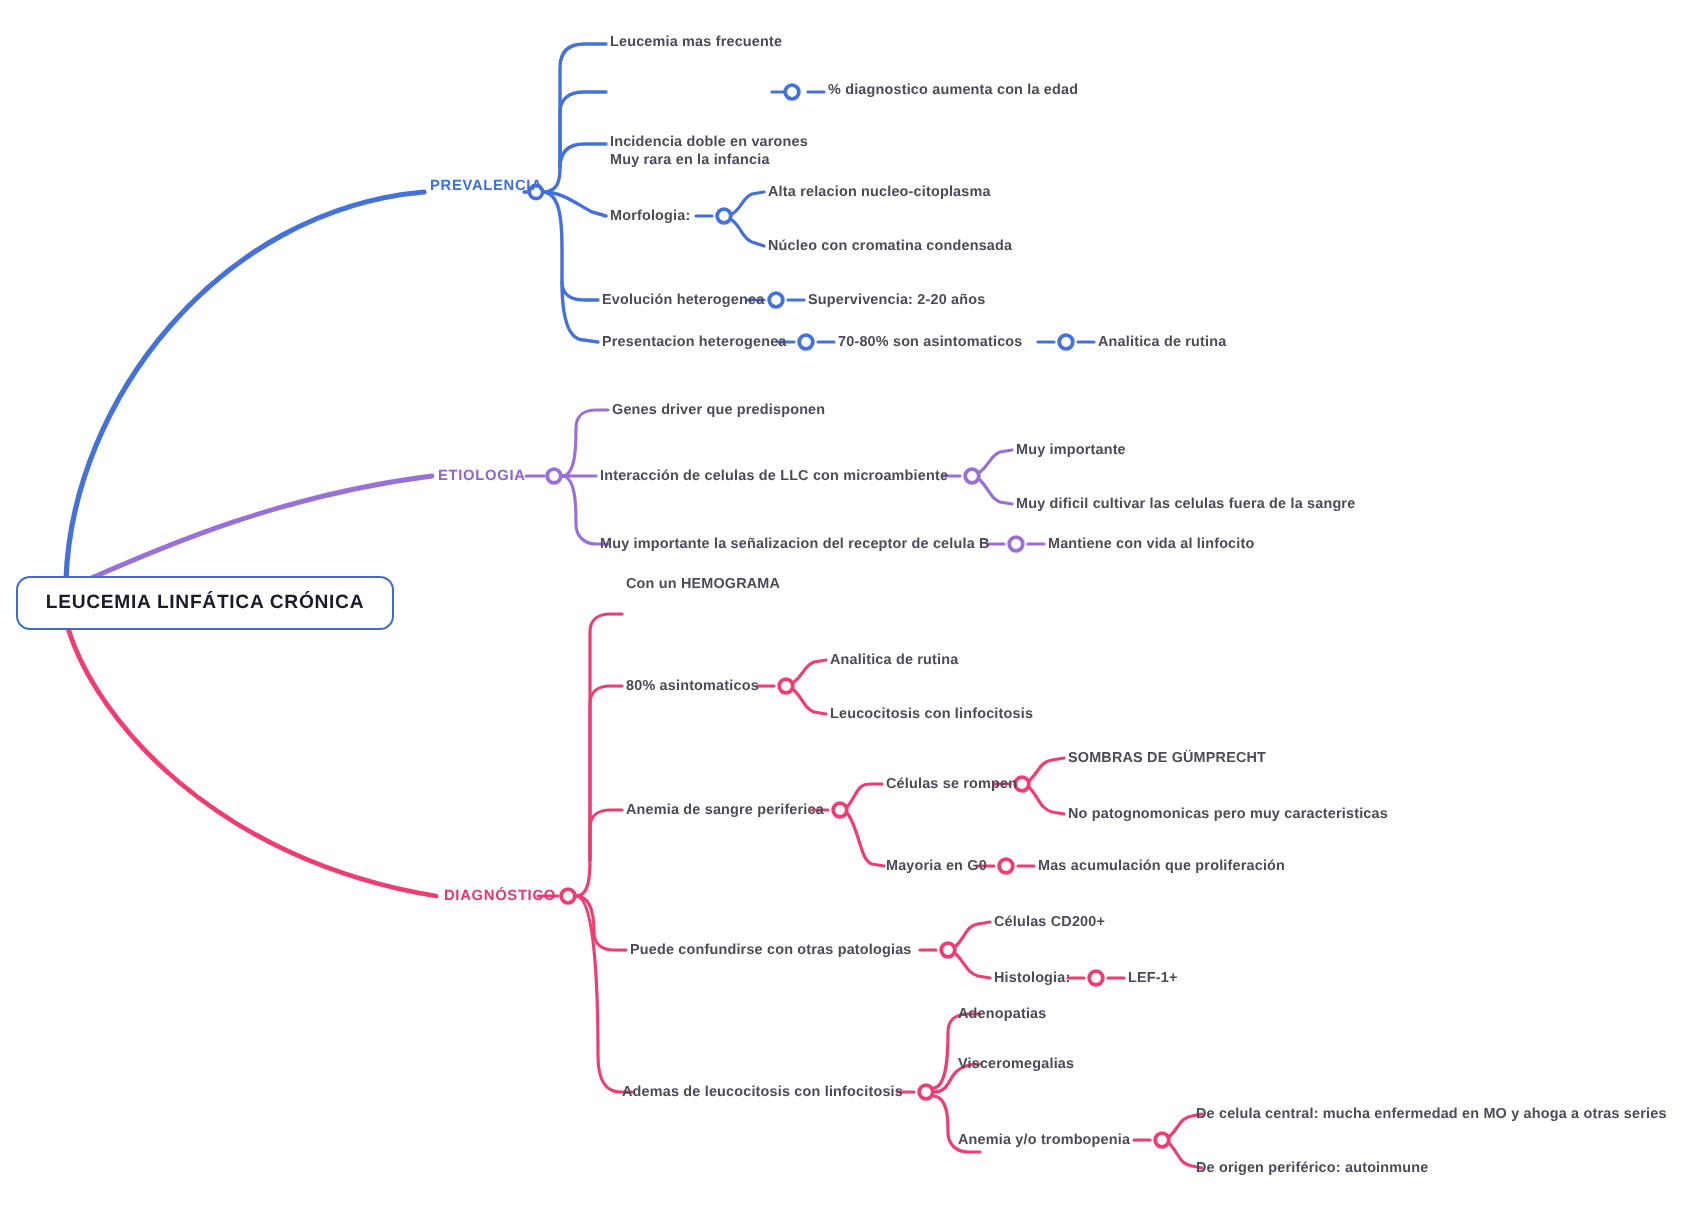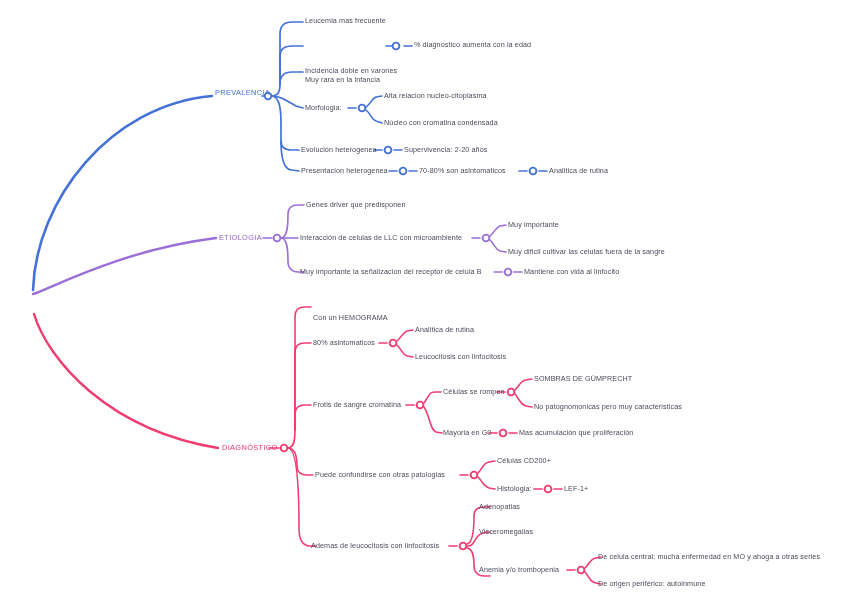--- a/index.html
+++ b/index.html
@@ -1,19 +1,19 @@
 <!DOCTYPE html>
 <html><head>
 <meta charset="utf-8">
 <style>
   html,body{margin:0;padding:0;background:#ffffff;}
   body{width:848px;height:608px;font-family:"Liberation Sans",sans-serif;overflow:hidden;}
   #stage{position:relative;width:848px;height:608px;background:#fff;}
   svg#wires{position:absolute;left:0;top:0;width:848px;height:608px;}
-  .lbl{position:absolute;font-size:7.2px;color:#4a4a5a;line-height:1.1;white-space:nowrap;letter-spacing:.1px;}
+  .lbl{position:absolute;font-size:7.2px;color:#4a4a5a;line-height:1.1;white-space:nowrap;letter-spacing:.1px;font-weight:bold;}
   .lbl.b1{color:#3f6fd8;}
   .lbl.b2{color:#8e63cf;}
   .lbl.b3{color:#e8356b;}
   .lbl.bch{font-size:7.4px;letter-spacing:.35px;}
   #root{position:absolute;left:8px;top:288px;width:187px;height:25px;border:1.6px solid #4169d6;border-radius:7px;background:#fff;
         display:flex;align-items:center;justify-content:center;}
   #root span{font-size:9.6px;color:#1b1b2b;letter-spacing:.35px;font-weight:600;white-space:nowrap;}
 </style>
 </head>
 <body>
@@ -116,20 +116,23 @@
       <path d="M 467 546 C 474 546 474 540 478 536 C 481 533 485 532 490 532 L 490 532" stroke="#ef3d72" stroke-width="1.6"></path>
       <path d="M 467 548 C 474 549 474 560 474 566 C 474 572 478 576 484 576 L 490 576" stroke="#ef3d72" stroke-width="1.6"></path>
 
       <path d="M 567 570 L 575 570" stroke="#ef3d72" stroke-width="1.6"></path>
       <circle cx="581" cy="570" r="3.4" fill="#fff" stroke="#ef3d72" stroke-width="1.9"></circle>
       <path d="M 585 568 C 590 563 590 559 596 558 L 601 557" stroke="#ef3d72" stroke-width="1.6"></path>
       <path d="M 585 572 C 590 578 590 582 596 583 L 601 584" stroke="#ef3d72" stroke-width="1.6"></path>
     </g>
   </svg>
 
+  <div id="root">
+    <span>LEUCEMIA LINFÁTICA CRÓNICA</span>
+  </div>
 
   <div class="lbl b1 bch" style="left:215px;top:89px;">PREVALENCIA</div>
   <div class="lbl" style="left:305px;top:17px;">Leucemia mas frecuente</div>
   <div class="lbl" style="left:305px;top:41px;margin-top:35px;">Muy rara en la infancia</div>
   <div class="lbl" style="left:414px;top:41px;">% diagnostico aumenta con la edad</div>
   <div class="lbl" style="left:305px;top:67px;">Incidencia doble en varones</div>
   <div class="lbl" style="left:305px;top:104px;">Morfologia:</div>
   <div class="lbl" style="left:384px;top:92px;">Alta relacion nucleo-citoplasma</div>
   <div class="lbl" style="left:384px;top:119px;">Núcleo con cromatina condensada</div>
   <div class="lbl" style="left:301px;top:146px;">Evolución heterogenea</div>
@@ -140,25 +143,25 @@
 
   <div class="lbl b2 bch" style="left:219px;top:234px;">ETIOLOGIA</div>
   <div class="lbl" style="left:306px;top:201px;">Genes driver que predisponen</div>
   <div class="lbl" style="left:300px;top:234px;">Interacción de celulas de LLC con microambiente</div>
   <div class="lbl" style="left:508px;top:221px;">Muy importante</div>
   <div class="lbl" style="left:508px;top:248px;">Muy dificil cultivar las celulas fuera de la sangre</div>
   <div class="lbl" style="left:300px;top:268px;">Muy importante la señalizacion del receptor de celula B</div>
   <div class="lbl" style="left:524px;top:268px;">Mantiene con vida al linfocito</div>
 
   <div class="lbl b3 bch" style="left:222px;top:444px;">DIAGNÓSTICO</div>
-  <div class="lbl" style="left:313px;top:314px;">Con un HEMOGRAMA</div>
+  <div class="lbl" style="left:313px;top:288px;">Con un HEMOGRAMA</div>
   <div class="lbl" style="left:313px;top:339px;">80% asintomaticos</div>
   <div class="lbl" style="left:415px;top:326px;">Analitica de rutina</div>
   <div class="lbl" style="left:415px;top:353px;">Leucocitosis con linfocitosis</div>
-  <div class="lbl" style="left:313px;top:401px;">Frotis de sangre cromatina</div>
+  <div class="lbl" style="left:313px;top:401px;">Anemia de sangre periferica</div>
   <div class="lbl" style="left:443px;top:388px;">Células se rompen</div>
   <div class="lbl" style="left:534px;top:375px;">SOMBRAS DE GÜMPRECHT</div>
   <div class="lbl" style="left:534px;top:403px;">No patognomonicas pero muy caracteristicas</div>
   <div class="lbl" style="left:443px;top:429px;">Mayoria en G0</div>
   <div class="lbl" style="left:519px;top:429px;">Mas acumulación que proliferación</div>
   <div class="lbl" style="left:315px;top:471px;">Puede confundirse con otras patologias</div>
   <div class="lbl" style="left:497px;top:457px;">Células CD200+</div>
   <div class="lbl" style="left:497px;top:485px;">Histologia:</div>
   <div class="lbl" style="left:564px;top:485px;">LEF-1+</div>
   <div class="lbl" style="left:311px;top:542px;">Ademas de leucocitosis con linfocitosis</div>

